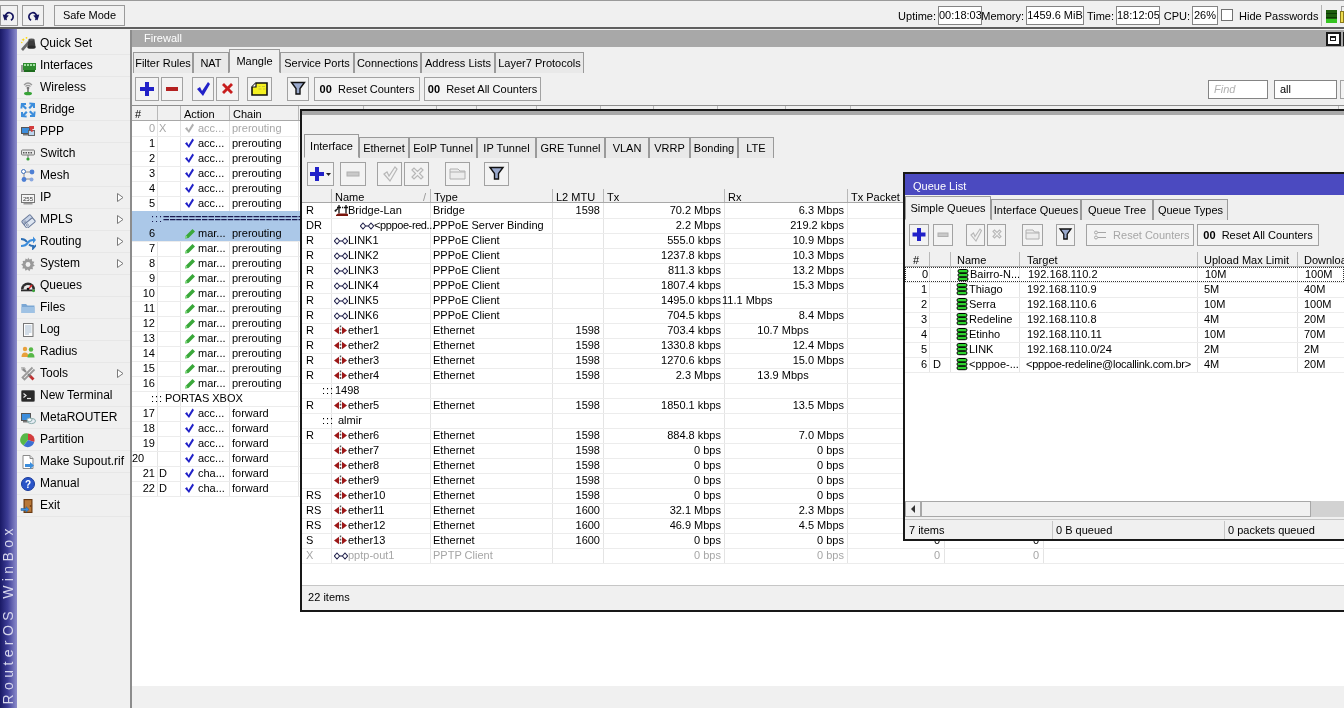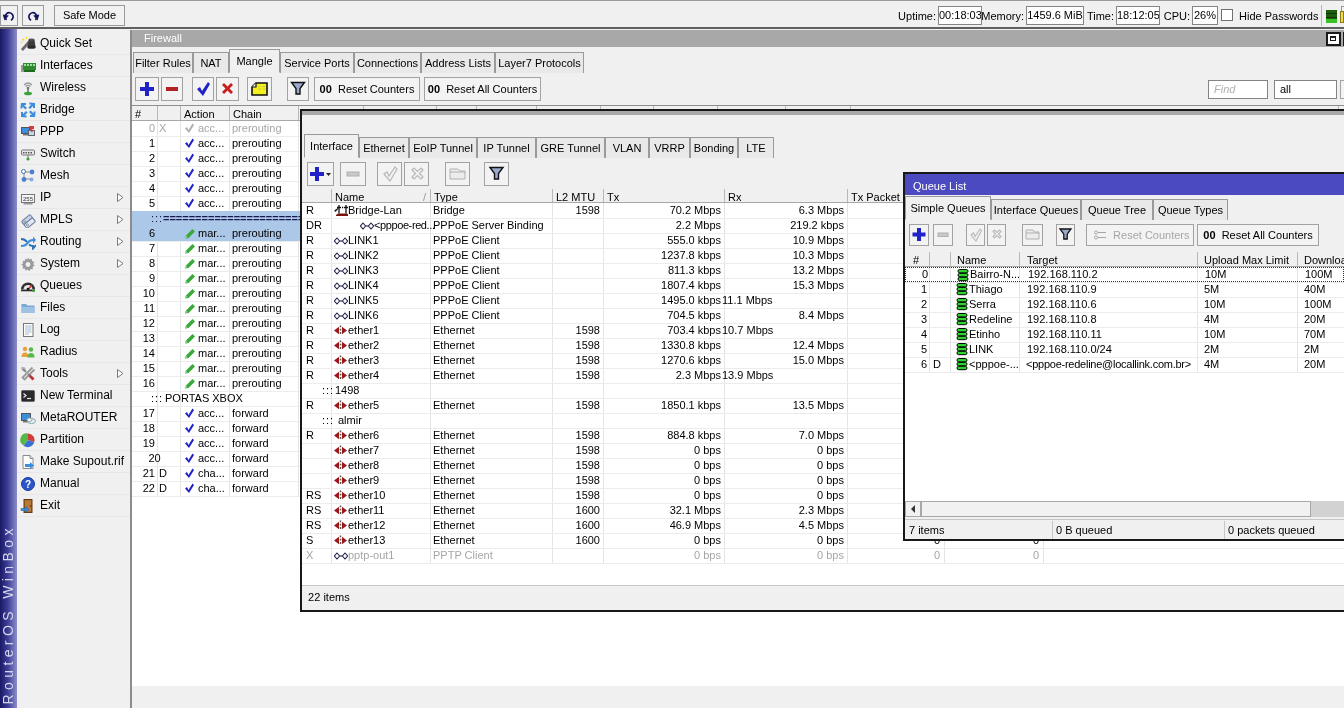--- a/index.html
+++ b/index.html
@@ -609,21 +609,21 @@
         <span style="left:2px;width:21px;text-align:right">19</span>
         <span style="left:52px;width:12px;height:15px">
           <svg width="11" height="11" viewBox="0 0 11 11" style="position:absolute;left:0;top:2px">
             <path d="M1 5.5 L3 4 L4.5 7 L8.5 0.5 L10 2 L5 10 Z" fill="#2121c8"></path>
           </svg>
         </span>
         <span style="left:66px">acc...</span>
         <span style="left:100px">forward</span>
       </div>
       <div class="r " style="top:421px;left:0;width:1212px">
-        <span style="left:12px;width:21px;text-align:center">20</span>
+        <span style="left:0;width:21px;text-align:left">20</span>
         <span style="left:52px;width:12px;height:15px">
           <svg width="11" height="11" viewBox="0 0 11 11" style="position:absolute;left:0;top:2px">
             <path d="M1 5.5 L3 4 L4.5 7 L8.5 0.5 L10 2 L5 10 Z" fill="#2121c8"></path>
           </svg>
         </span>
         <span style="left:66px">acc...</span>
         <span style="left:100px">forward</span>
       </div>
       <div class="r " style="top:436px;left:0;width:1212px">
         <span style="left:2px;width:21px;text-align:right">21</span>
@@ -843,21 +843,21 @@
         <svg width="13" height="11" viewBox="0 0 13 11" style="position:absolute;left:0;top:2px">
           <path d="M0 5.5 L5 1.8 L5 9.2 Z" fill="#9c1818"></path>
           <path d="M13 5.5 L8 1.8 L8 9.2 Z" fill="#9c1818"></path>
           <path d="M6.5 0.5 L6.5 10.5" stroke="#555" stroke-width="1.5" stroke-dasharray="1.8 1.5"></path>
         </svg>
       </span>
       <span style="left:46px;width:80px">ether1</span>
       <span style="left:131px">Ethernet</span>
       <span style="left:200px;width:98px;text-align:right">1598</span>
       <span style="left:300px;width:119px;text-align:right">703.4 kbps</span>
-      <span style="left:420px;width:122px;text-align:left">10.7 Mbps</span>
+      <span style="left:420px;width:122px;text-align:center">10.7 Mbps</span>
     </div>
     <div class="r" style="top:223px;left:0;width:1042px">
       <span style="left:4px">R</span>
       <span style="left:32px;width:14px;height:15px">
         <svg width="13" height="11" viewBox="0 0 13 11" style="position:absolute;left:0;top:2px">
           <path d="M0 5.5 L5 1.8 L5 9.2 Z" fill="#9c1818"></path>
           <path d="M13 5.5 L8 1.8 L8 9.2 Z" fill="#9c1818"></path>
           <path d="M6.5 0.5 L6.5 10.5" stroke="#555" stroke-width="1.5" stroke-dasharray="1.8 1.5"></path>
         </svg>
       </span>
@@ -888,21 +888,21 @@
         <svg width="13" height="11" viewBox="0 0 13 11" style="position:absolute;left:0;top:2px">
           <path d="M0 5.5 L5 1.8 L5 9.2 Z" fill="#9c1818"></path>
           <path d="M13 5.5 L8 1.8 L8 9.2 Z" fill="#9c1818"></path>
           <path d="M6.5 0.5 L6.5 10.5" stroke="#555" stroke-width="1.5" stroke-dasharray="1.8 1.5"></path>
         </svg>
       </span>
       <span style="left:46px;width:80px">ether4</span>
       <span style="left:131px">Ethernet</span>
       <span style="left:200px;width:98px;text-align:right">1598</span>
       <span style="left:300px;width:119px;text-align:right">2.3 Mbps</span>
-      <span style="left:420px;width:122px;text-align:left">13.9 Mbps</span>
+      <span style="left:420px;width:122px;text-align:center">13.9 Mbps</span>
     </div>
     <div class="r" style="top:268px;left:0;width:1042px">
       <span style="left:20px;letter-spacing:1px">:::</span>
       <span style="left:33px">1498</span>
     </div>
     <div class="r" style="top:283px;left:0;width:1042px">
       <span style="left:4px">R</span>
       <span style="left:32px;width:14px;height:15px">
         <svg width="13" height="11" viewBox="0 0 13 11" style="position:absolute;left:0;top:2px">
           <path d="M0 5.5 L5 1.8 L5 9.2 Z" fill="#9c1818"></path>

